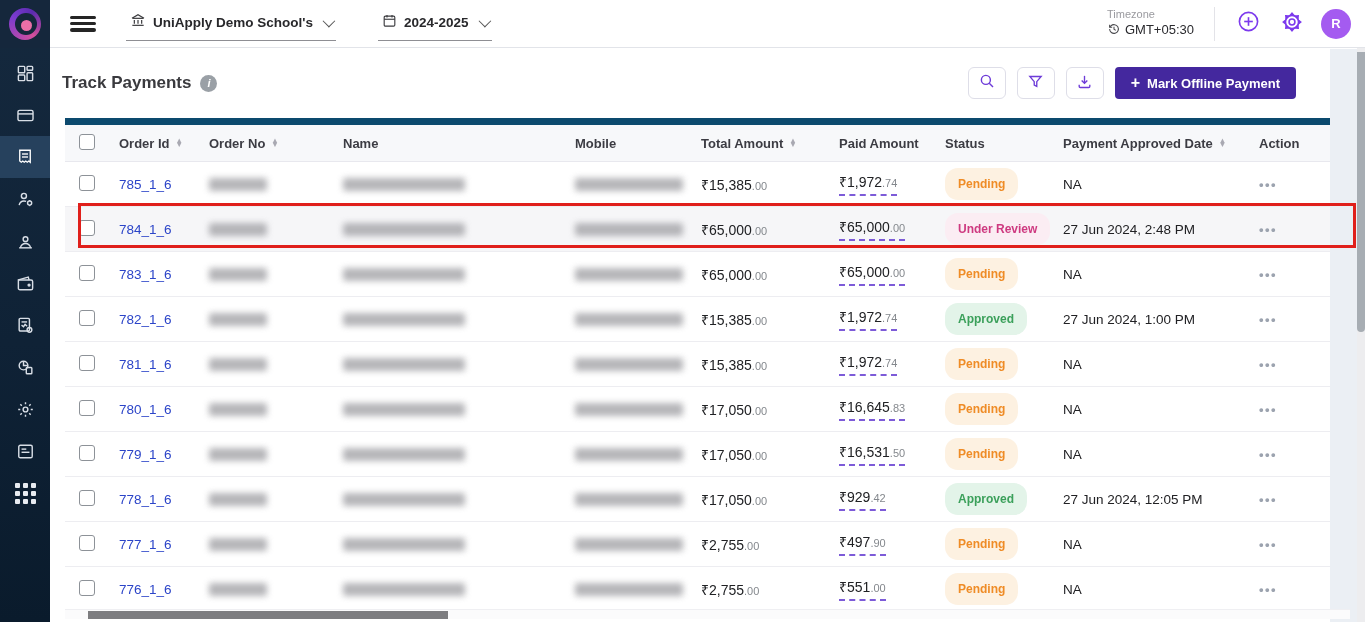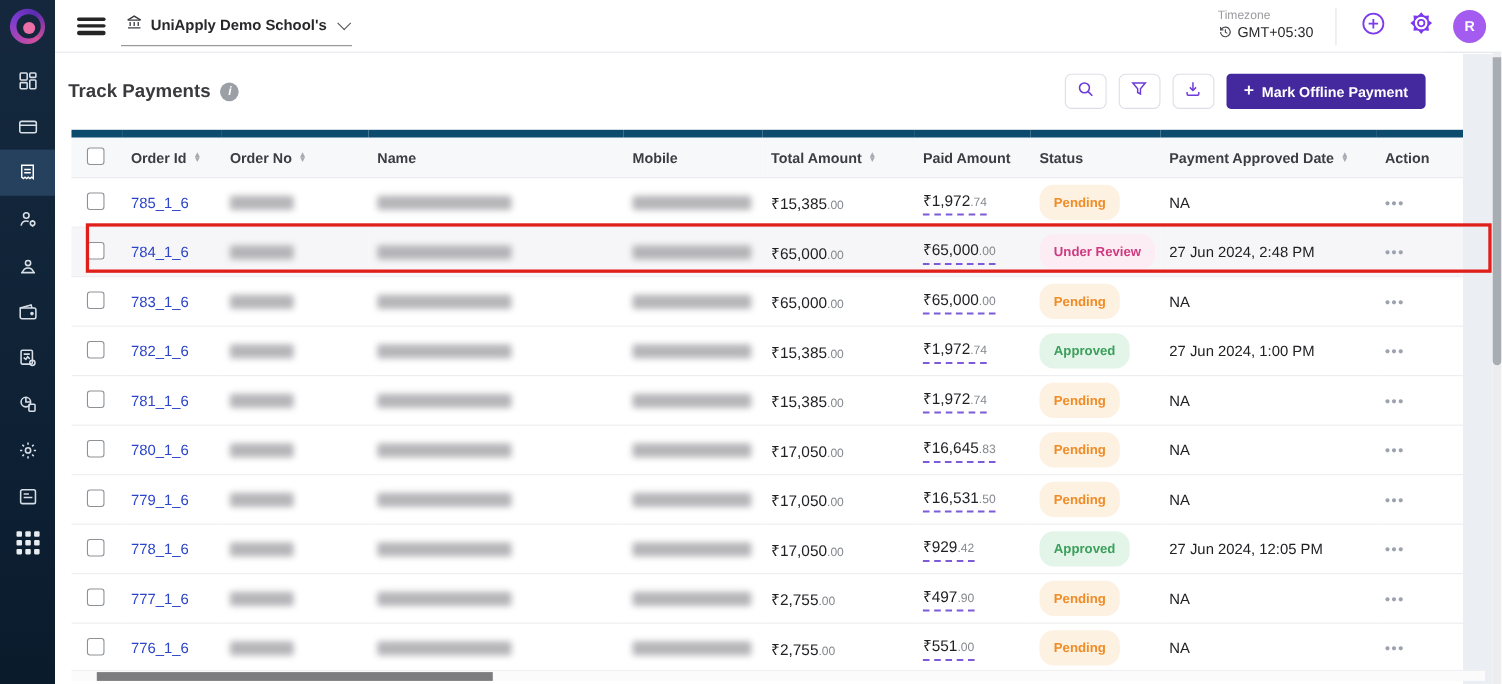--- a/index.html
+++ b/index.html
@@ -25,21 +25,21 @@
     justify-content:center; color:#D8DEE6; cursor:pointer; }
   .nav-item.active { background:#26415D; color:#FFFFFF; }
   .nav-item svg { display:block; }
   .nav-bottom { margin-top:auto; }
   .dots-grid { display:grid; grid-template-columns:repeat(3,5px); grid-gap:3px; }
   .dots-grid i { width:5px; height:5px; background:#E8ECF1; border-radius:1px; }
 
   
   .topbar { position:absolute; left:50px; top:0; width:1315px; height:48px;
     background:#fff; border-bottom:1px solid #E2E4E9; display:flex;
-    align-items:center; padding:0 14px 0 10px; }
+    align-items:center; padding:0 14px 0 10px;gap:16px; }
   .hamburger { width:26px; height:20px; display:flex; flex-direction:column;
     justify-content:space-between; padding:2px 0; margin:0 14px 0 10px; cursor:pointer; }
   .hamburger i { display:block; height:3.2px; background:#252525; border-radius:2px; }
   .selector { display:flex; align-items:center; gap:7px; padding:6px 4px 8px 4px;
     border-bottom:1px solid #8E8E93; margin-right:26px; cursor:pointer; color:#28282B; }
   .selector .sel-label { font-size:13.5px; font-weight:bold; color:#28282B; }
   .chev { width:9px; height:9px; border-right:1.6px solid #555; border-bottom:1.6px solid #555;
     transform:rotate(45deg) translateY(-2px); margin-left:3px; }
   .top-right { margin-left:auto; display:flex; align-items:center; }
   .tz { text-align:left; margin-right:16px; }
@@ -256,20 +256,32 @@
             <line x1="6.5" y1="12" x2="6.5" y2="17.5"></line>
             <line x1="12" y1="12" x2="12" y2="17.5"></line>
             <line x1="17.5" y1="12" x2="17.5" y2="17.5"></line>
             <line x1="3.5" y1="20" x2="20.5" y2="20"></line>
           </svg>
       </span>
       <span class="sel-label">UniApply Demo School's</span>
       <span class="chev"></span>
     </div>
 
+    <div class="selector">
+      <span>
+        <svg width="15" height="15" viewBox="0 0 24 24" fill="none" stroke="#3A3A3E" stroke-width="1.8">
+            <rect x="3.5" y="5" width="17" height="16" rx="2"></rect>
+            <line x1="3.5" y1="10" x2="20.5" y2="10"></line>
+            <line x1="8" y1="3" x2="8" y2="7"></line>
+            <line x1="16" y1="3" x2="16" y2="7"></line>
+          </svg>
+      </span>
+      <span class="sel-label">2024-2025</span>
+      <span class="chev"></span>
+    </div>
 
     <div class="top-right">
       <div class="tz">
         <div class="tz-label">Timezone</div>
         <div class="tz-value">
           <span>
             <svg width="14" height="14" viewBox="0 0 24 24" fill="none" stroke="#4A4A4E" stroke-width="1.8">
                 <path d="M4.5 12a7.5 7.5 0 1 0 2.2-5.3L4.5 8.9"></path>
                 <path d="M4.5 4.5v4.4h4.4"></path>
                 <path d="M12 8v4.5l3 1.8"></path>

